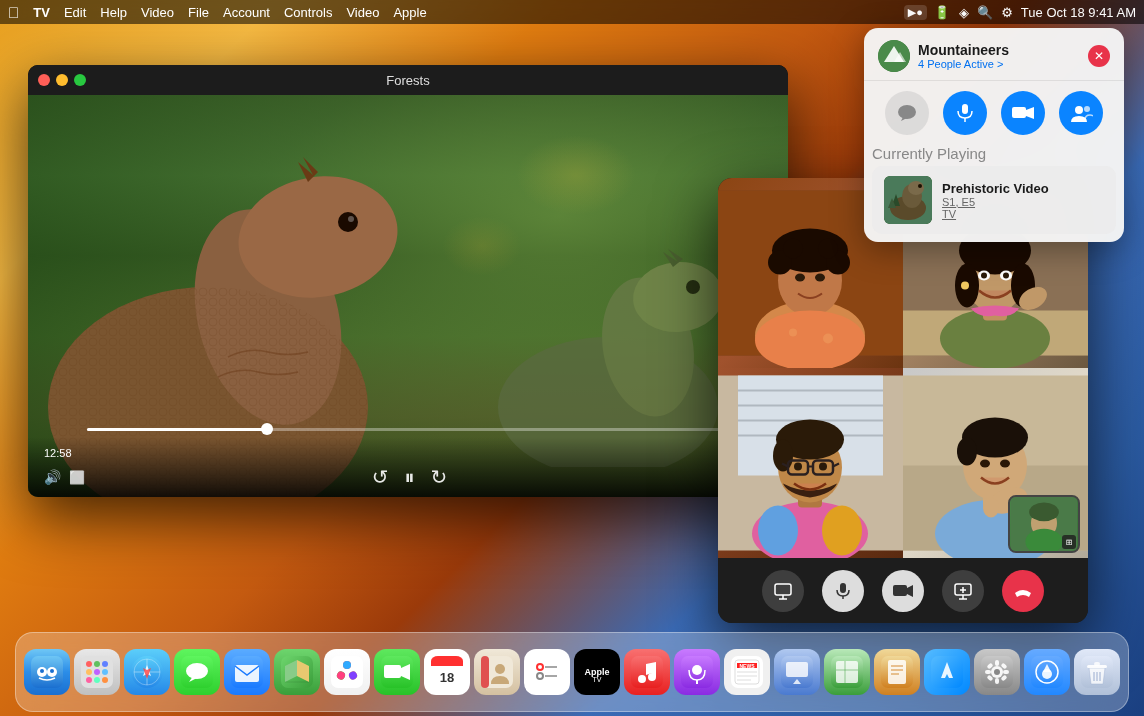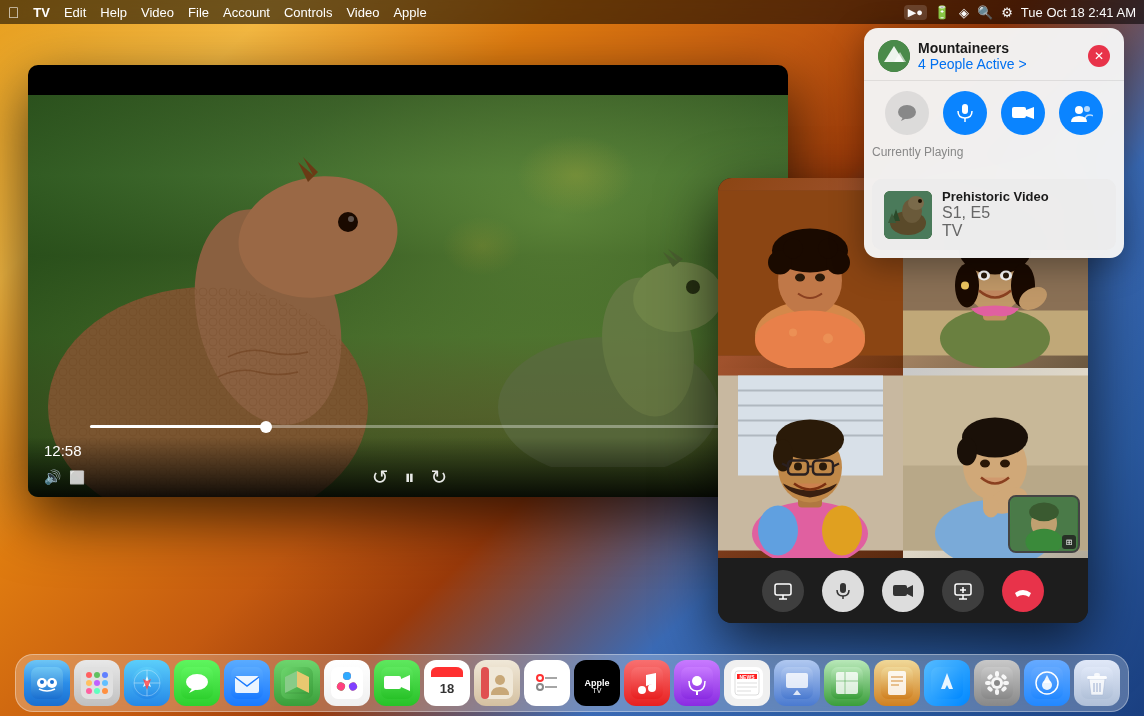--- a/index.html
+++ b/index.html
@@ -58,21 +58,21 @@
       position: absolute;
       bottom: 4px;
       left: 50%;
       transform: translateX(-50%);
       display: flex;
       align-items: flex-end;
       gap: 4px;
       background: rgba(255,255,255,0.25);
       backdrop-filter: blur(20px);
       border-radius: 18px;
-      padding: 5px 8px;
+      padding: 16px 8px;
       z-index: 100;
       border: 1px solid rgba(255,255,255,0.35);
     }
     .dock-icon {
       width: 46px;
       height: 46px;
       border-radius: 12px;
       display: flex;
       align-items: center;
       justify-content: center;
@@ -166,21 +166,21 @@
       z-index: 6;
     }
     #progress-bar-container {
       display: flex;
       align-items: center;
       gap: 8px;
       margin-bottom: 6px;
     }
     .time-text {
       color: white;
-      font-size: 15px;
+      font-size: 11px;
       min-width: 35px;
       margin-top: 48px;
     }
     #progress-track {
       flex: 1;
       height: 3px;
       background: rgba(255,255,255,0.35);
       border-radius: 2px;
       position: relative;
     }
@@ -356,21 +356,21 @@
       font-size: 14px;
       color: white;
       overflow: hidden;
     }
     #group-name {
       font-size: 14px;
       font-weight: 600;
       color: #1a1a1a;
     }
     #group-subtitle {
-      font-size: 14px;
+      font-size: 11px;
       color: #0070f0;
     }
     #popup-close {
       width: 22px;
       height: 22px;
       border-radius: 50%;
       background: #e8334a;
       display: flex;
       align-items: center;
       justify-content: center;
@@ -401,45 +401,46 @@
     #currently-playing-section {
       background: rgba(235,235,235,0.8);
       margin: 0 8px 8px;
       border-radius: 10px;
       padding: 10px 12px;
       display: flex;
       align-items: center;
       gap: 10px;
     }
     #cp-label {
-      font-size: 12px;
+      font-size: 15px;
       color: #888;
-      margin: 0 8px 20px;
+      margin: 0 8px 4px;
       display: block;
     }
     #cp-thumbnail {
       width: 48px;
       height: 48px;
       border-radius: 6px;
       background: linear-gradient(135deg, #5a8a5a 0%, #3a6a3a 100%);
       flex-shrink: 0;
       overflow: hidden;
       position: relative;
     }
     #cp-info {
       flex: 1;
     }
     #cp-title {
       font-size: 13px;
       font-weight: 600;
       color: #1a1a1a;
     }
     #cp-meta {
-      font-size: 16px;
+      font-size: 11px;
       color: #666;
+      text-decoration: underline;
     }
 
     
     .face-placeholder {
       position: absolute;
       inset: 0;
     }
 
     
     .menubar-icon {
@@ -464,25 +465,34 @@
     <span class="menu-item">Controls</span>
     <span class="menu-item">Video</span>
     <span class="menu-item">Apple</span>
   </div>
   <div id="menubar-right">
     <span class="menubar-icon" style="background:rgba(255,255,255,0.15);border-radius:4px;padding:1px 4px;font-size:11px;">▶︎●</span>
     <span class="menubar-icon">🔋</span>
     <span class="menubar-icon">◈</span>
     <span class="menubar-icon">🔍</span>
     <span class="menubar-icon">⚙</span>
-    <span class="menu-item">Tue Oct 18  2:41 AM</span>
+    <span class="menu-item">Tue Oct 18  9:41 AM</span>
   </div>
 </div>
 
 <div id="tv-window">
+  <div id="tv-titlebar">
+    <div style="display:flex;align-items:center;">
+      <div class="window-btn close"></div>
+      <div class="window-btn minimize"></div>
+      <div class="window-btn maximize"></div>
+    </div>
+    <div id="tv-title-text">Forests</div>
+    <div style="width:54px;"></div>
+  </div>
   <div id="tv-content">
 
     <div id="dinosaur-scene">
 
       <div style="position:absolute;inset:0;background:radial-gradient(ellipse at 70% 30%, rgba(100,140,60,0.8) 0%, rgba(60,100,40,0.6) 40%, rgba(30,70,20,0.9) 100%);"></div>
 
       <div style="position:absolute;top:10%;right:20%;width:120px;height:80px;background:radial-gradient(ellipse, rgba(200,180,60,0.25) 0%, transparent 70%);border-radius:50%;"></div>
       <div style="position:absolute;top:30%;right:35%;width:80px;height:60px;background:radial-gradient(ellipse, rgba(180,160,50,0.2) 0%, transparent 70%);border-radius:50%;"></div>
 
       <svg style="position:absolute;bottom:0;left:0;width:420px;height:340px;" viewBox="0 0 420 340">

